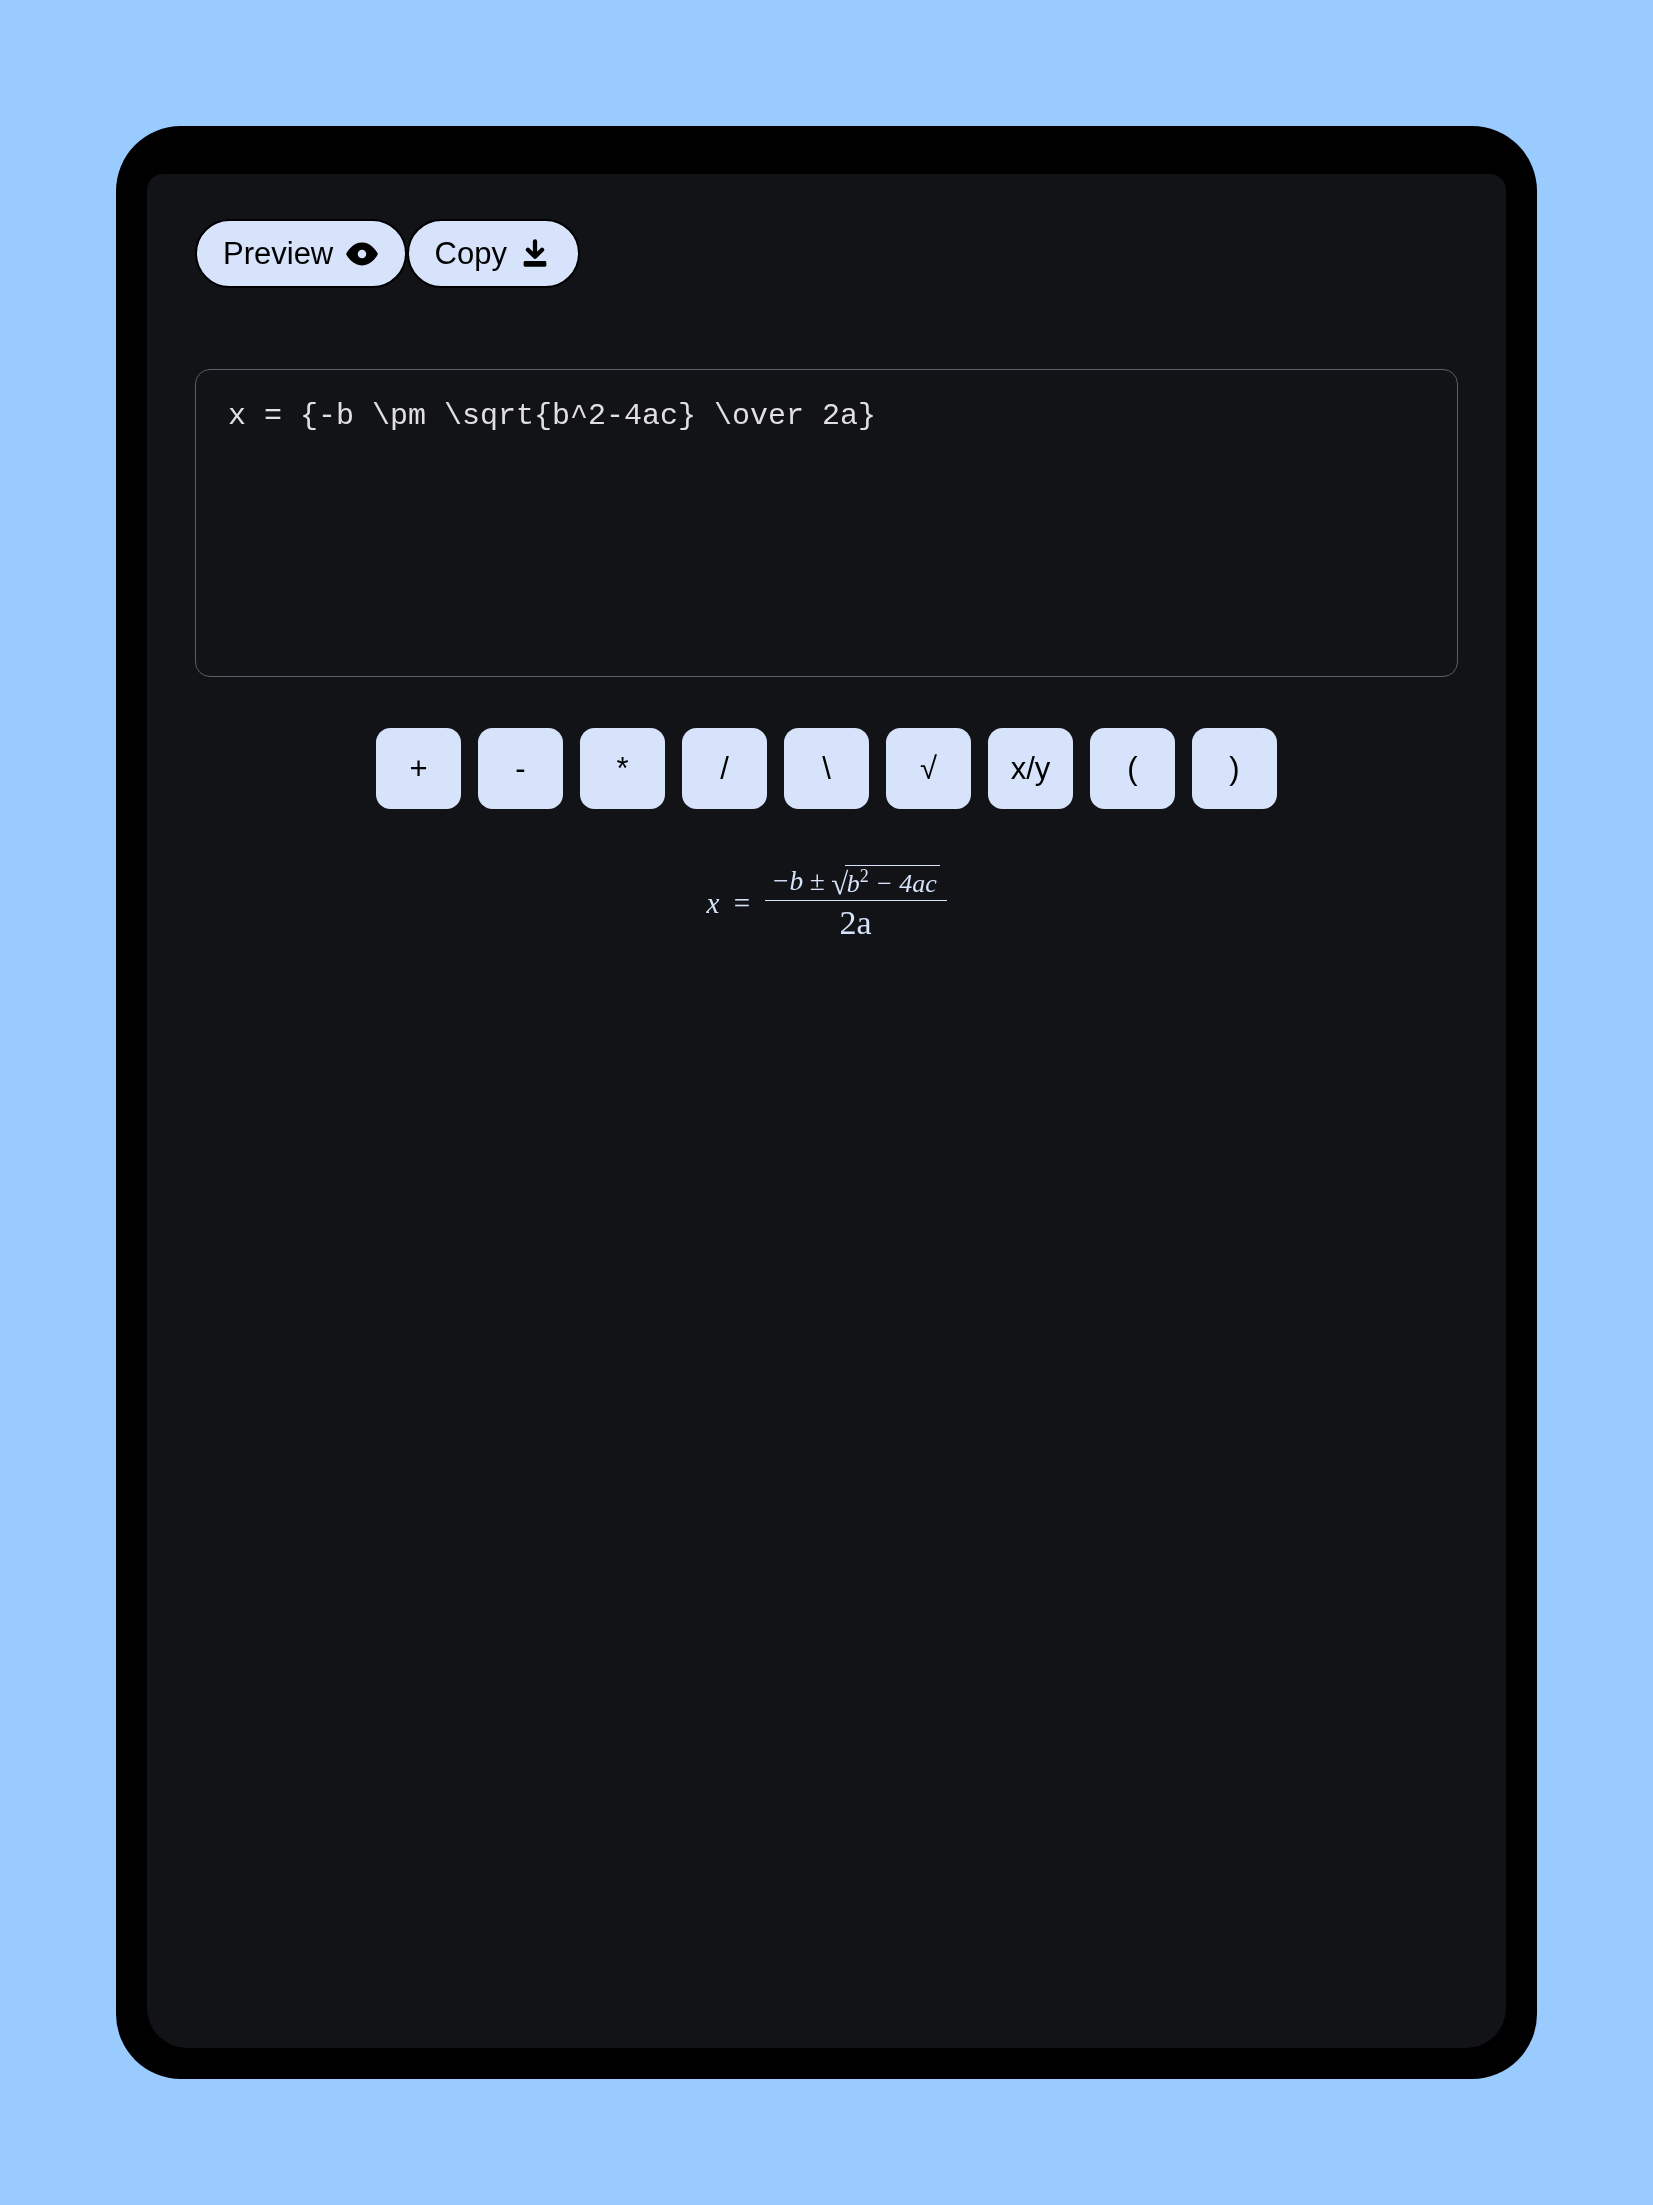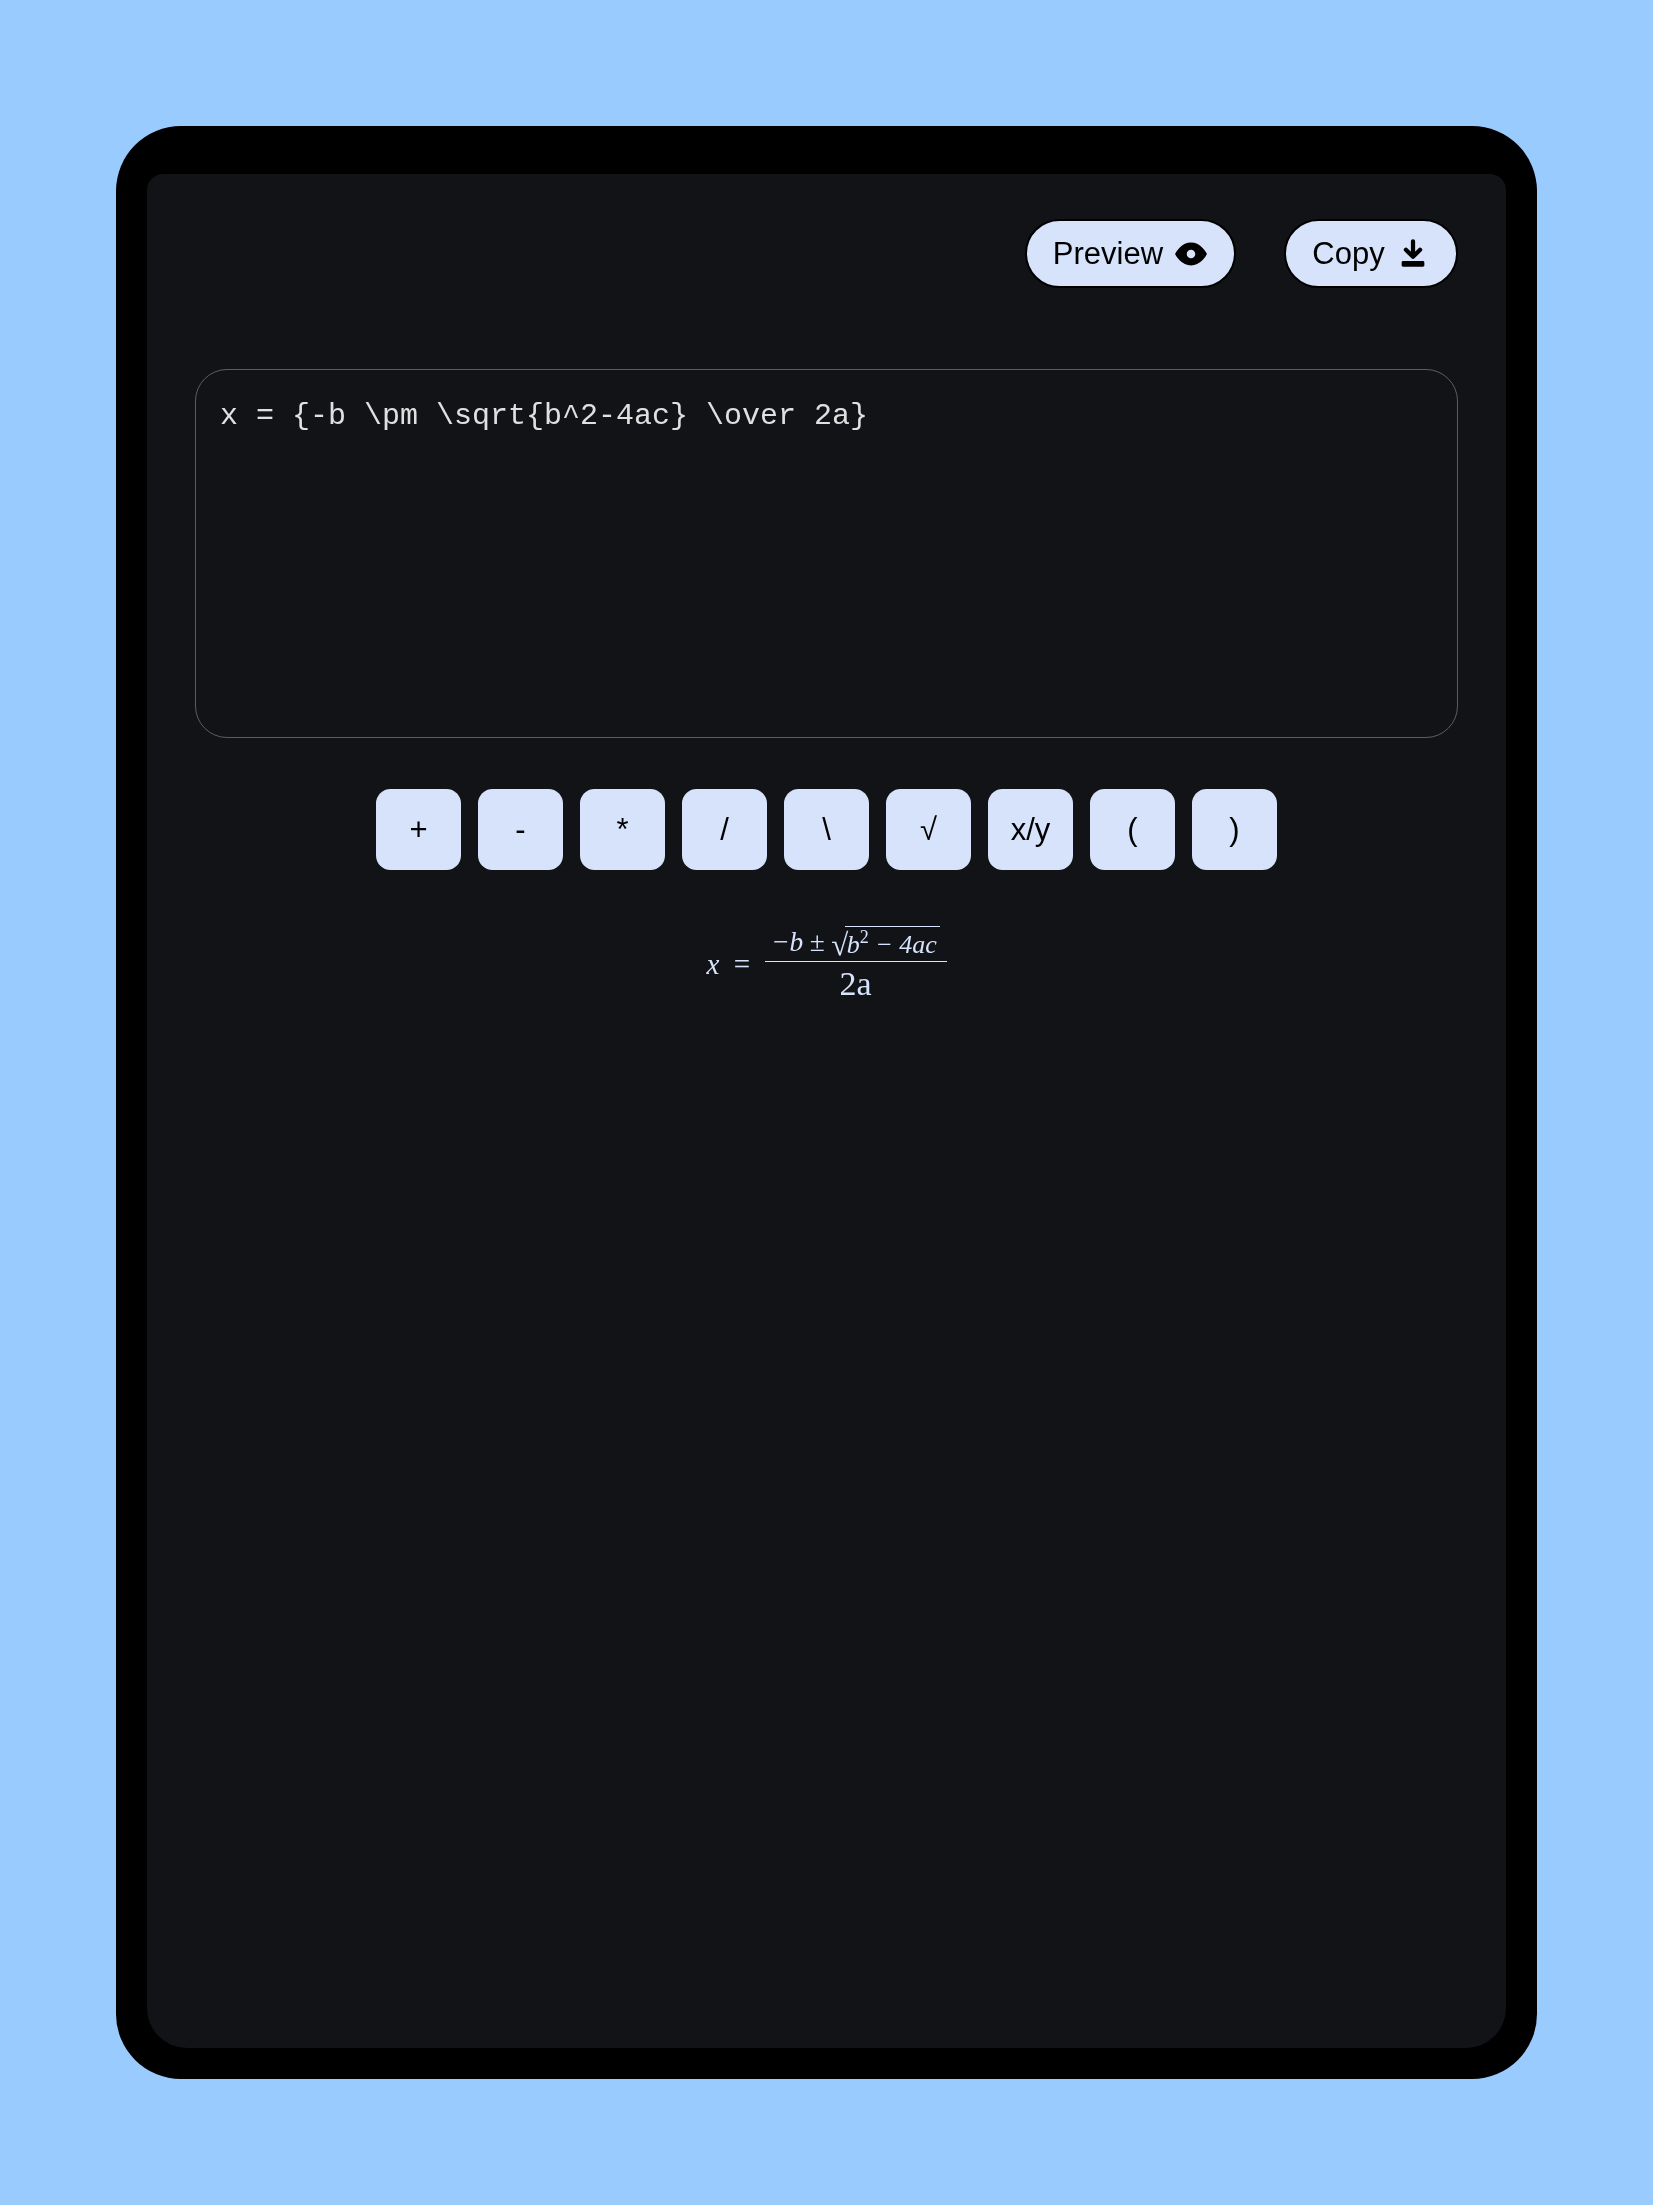--- a/index.html
+++ b/index.html
@@ -67,22 +67,21 @@
       border-radius: 50%;
       background: #b6bdc4;
     }
     
     .content-area {
       padding: 45px 48px;
     }
     
     .action-buttons {
       display: flex;
-      justify-content: flex-end;
-      gap: 48px;
+      justify-content: flex-start;
       margin-bottom: 81px;
     }
     
     .pill-button {
       background: #d6e3fb;
       border: 2.4px solid #000;
       border-radius: 81px;
       padding: 14.5px 26px;
       display: flex;
       align-items: center;
@@ -93,25 +92,25 @@
       color: #000;
     }
     
     .button-icon-svg {
       width: 34px;
       height: 34px;
     }
     
     .tex-input {
       width: 100%;
-      height: 369px;
+      height: 308px;
       background: transparent;
       border: 1.6px solid #5a5d63;
-      border-radius: 32px;
-      padding: 29px 24px;
+      border-radius: 15px;
+      padding: 29px 32px;
       font-family: 'Courier New', monospace;
       font-size: 30px;
       color: #e0e0e0;
       resize: none;
       outline: none;
       margin-bottom: 48px;
     }
     
     .symbol-row {
       display: flex;

